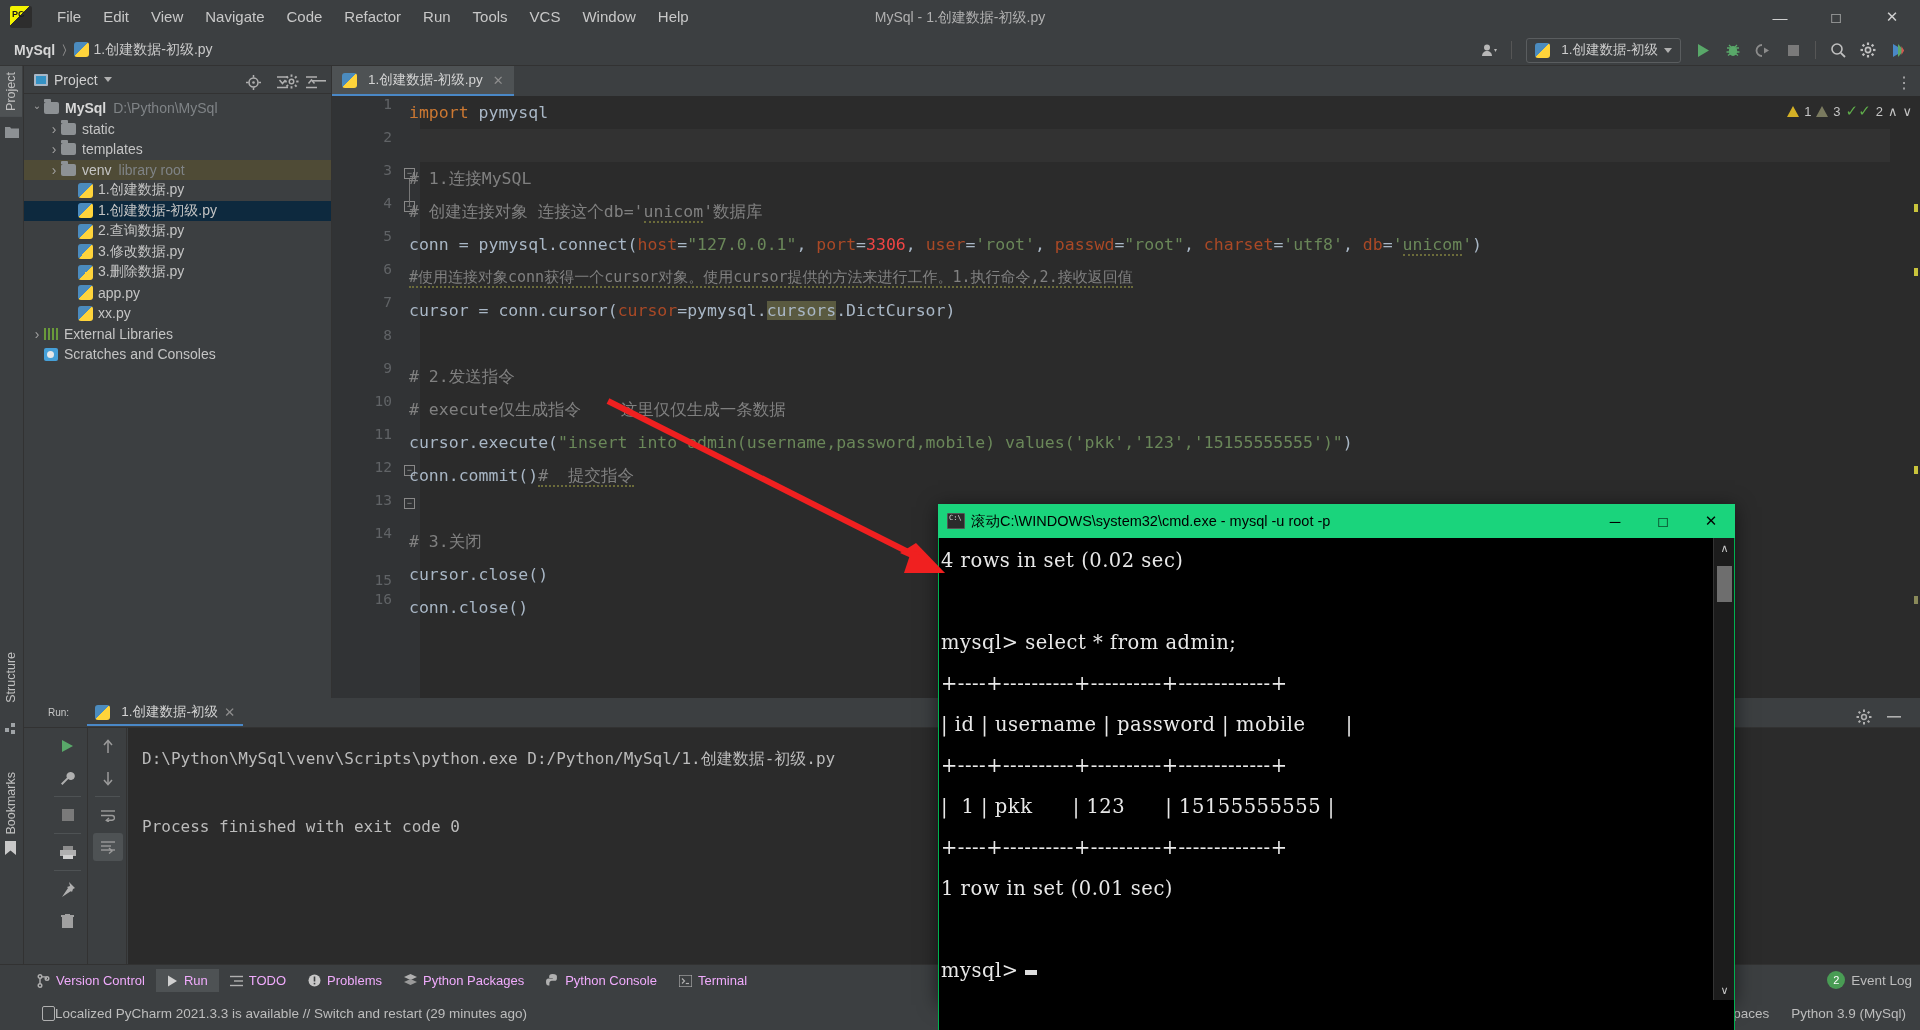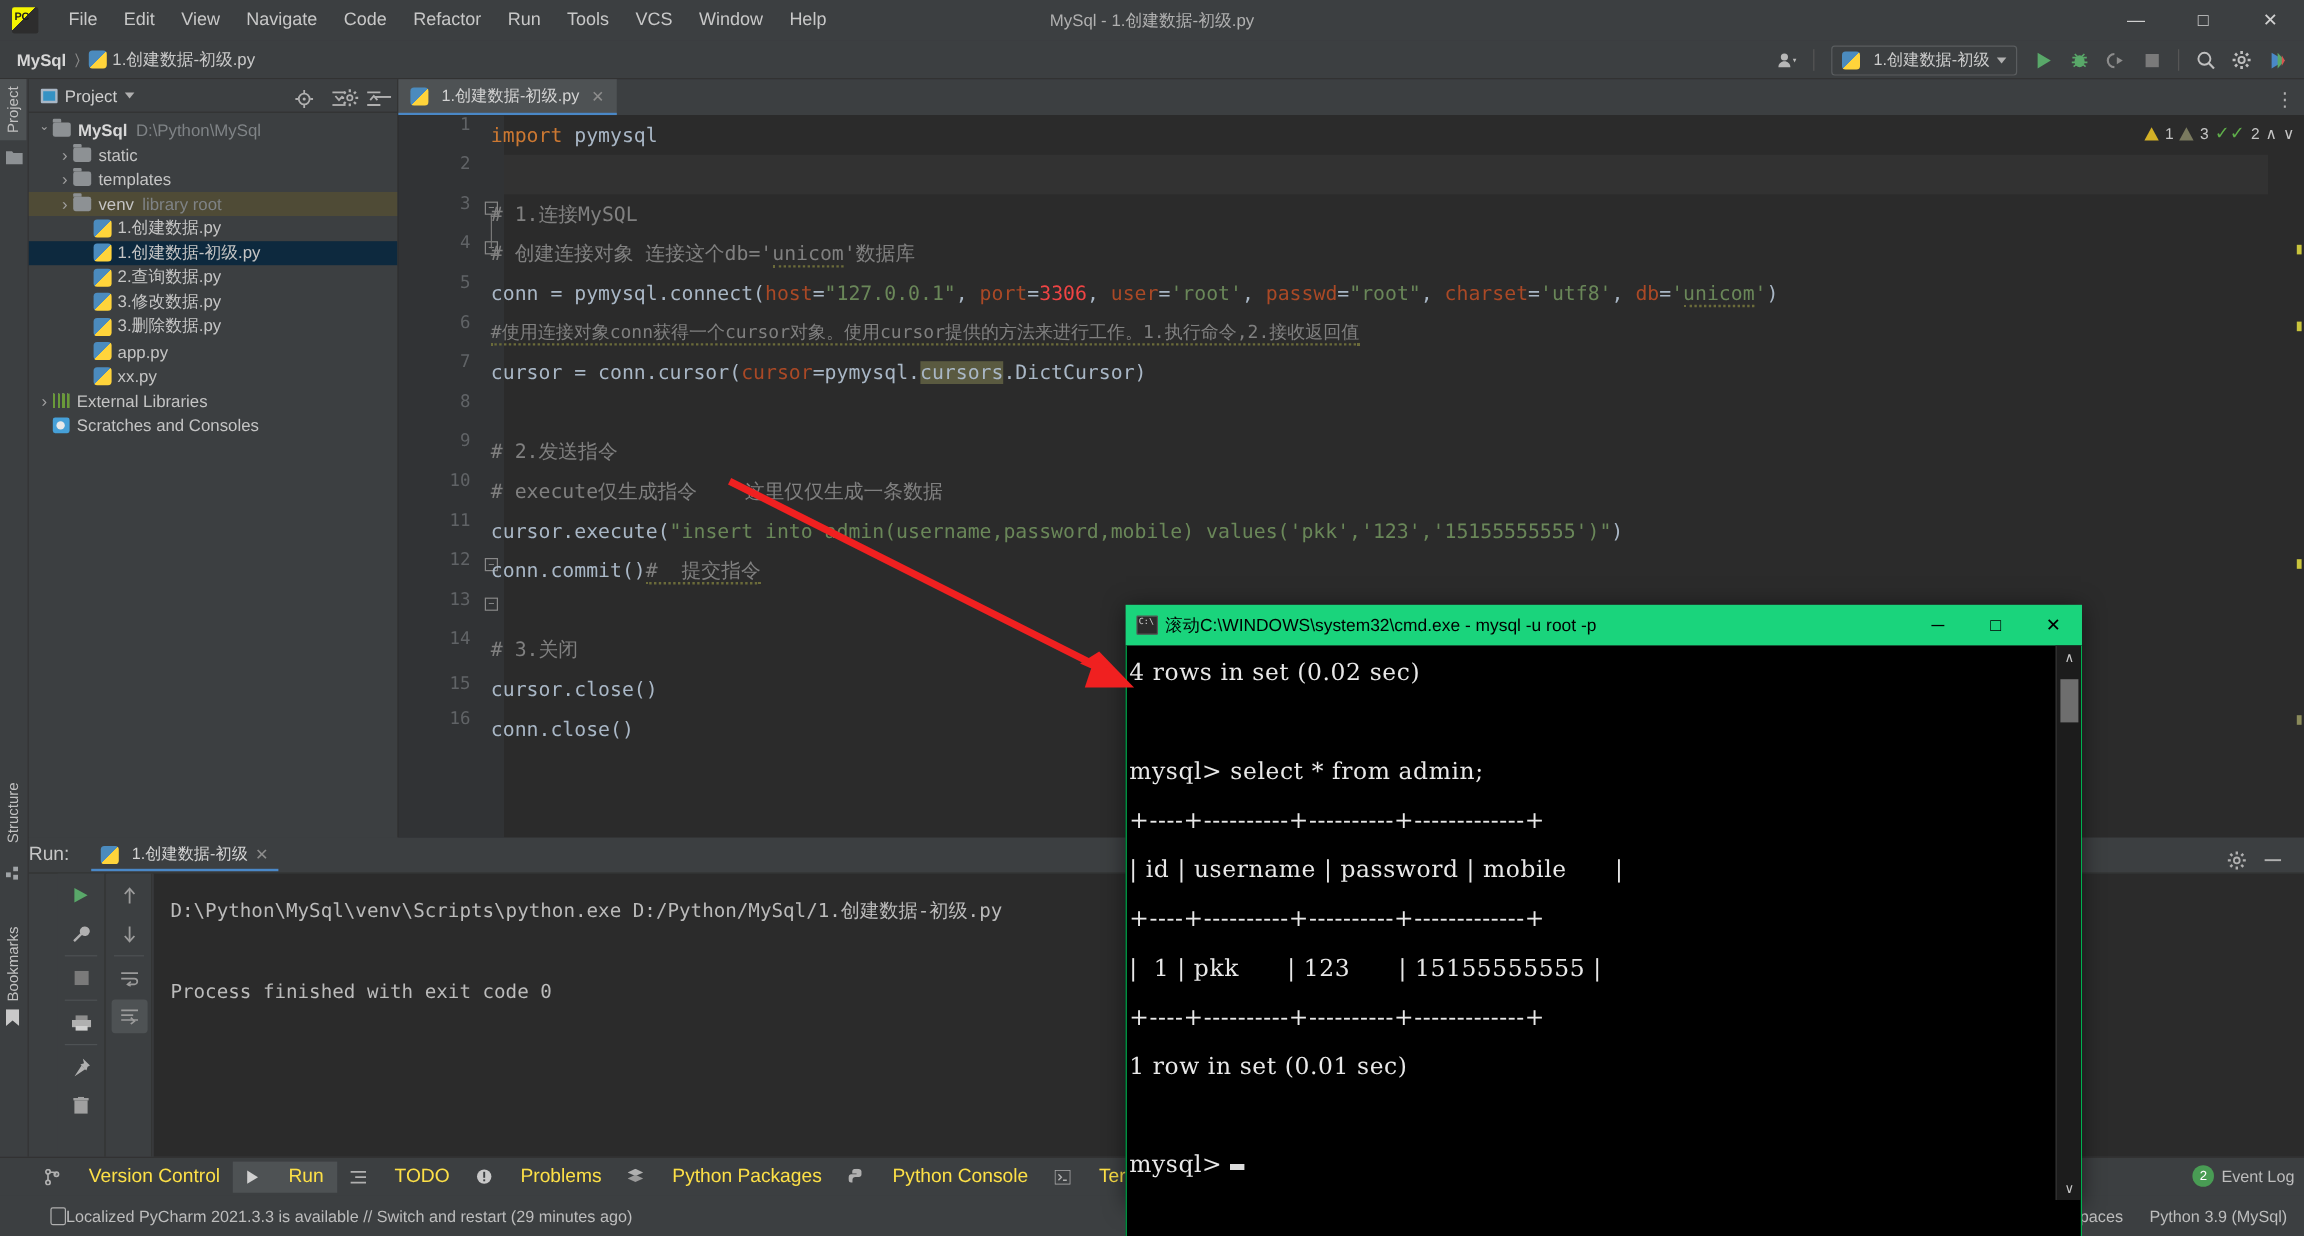--- a/index.html
+++ b/index.html
@@ -135,36 +135,36 @@
   .codeline-hl{ position:absolute; left:88px; height:33px; background:#323232; width:1470px;}
   .marks{ position:absolute; right:8px; top:6px; display:flex; align-items:center; gap:5px; font-size:13px; color:#c5c5c5; z-index:6;}
   .tri-warn{ width:0;height:0;border-left:6px solid transparent;border-right:6px solid transparent;border-bottom:11px solid #d4b126;}
   .tri-weak{ width:0;height:0;border-left:6px solid transparent;border-right:6px solid transparent;border-bottom:11px solid #7a7a5f;}
   .chk{ color:#5fae4a; font-size:15px; }
   .errorstripe{ position:absolute; right:2px; width:4px; height:8px; }
 
   
   .runpanel{ position:absolute; left:24px; top:698px; width:1896px; height:266px; background:#3c3f41;}
   .runhead{ height:30px; display:flex; align-items:center; border-bottom:1px solid #323232; position:relative;}
-  .runhead .lab{ font-size:16px; color:#c6c6c6;}
+  .runhead .lab{ margin-left:24px; font-size:10px; color:#c6c6c6;}
   .rtab{ display:flex;align-items:center;gap:6px; margin-left:18px; padding:4px 8px 3px; font-size:13.5px;color:#d3d3d3; border-bottom:2px solid #4a88c7;}
   .runtools{ position:absolute; left:24px; top:30px; width:40px; height:236px; background:#3c3f41; border-right:1px solid #323232;}
   .runtools2{ position:absolute; left:65px; top:30px; width:38px; height:236px; background:#3c3f41; border-right:1px solid #323232;}
   .console{
     position:absolute; left:104px; top:30px; width:1792px; height:236px; background:#2b2b2b;
     font-family:"DejaVu Sans Mono",monospace; font-size:16px; color:#bbbbbb; padding:14px 0 0 14px; line-height:34px;
   }
   .bgbtn{ width:30px;height:28px;display:flex;align-items:center;justify-content:center;color:#a9a9a9;margin:4px auto;}
 
   
   .bottombar{
     position:absolute; left:0; top:964px; width:1920px; height:32px;
     background:#3c3f41; display:flex; align-items:center; border-top:1px solid #323232;
   }
-  .btool{ display:flex;align-items:center;gap:24px; padding:4px 11px; font-size:16px; color:#fde047; }
+  .btool{ display:flex;align-items:center;gap:6px; padding:4px 11px; font-size:13px; color:#f0abfc; }
   .btool.active{ background:#4e5254; }
   .statusright{ position:absolute; right:8px; top:964px; height:32px; display:flex; align-items:center; gap:6px; font-size:13.5px; color:#bdbdbd;}
   .badge{ width:18px;height:18px;border-radius:50%; background:#499c54; color:#fff; font-size:11px; display:flex;align-items:center;justify-content:center;}
 
   
   .statusbar{
     position:absolute; left:0; top:996px; width:1920px; height:34px; background:#3c3f41;
     display:flex; align-items:center; font-size:13.5px; color:#bdbdbd;
   }
   .sb-left{ margin-left:10px; display:flex; align-items:center; gap:0;padding-left:32px;}
@@ -488,21 +488,21 @@
           <div class="ln" style="top: 132px;">5</div>
           <div class="ln" style="top: 165px;">6</div>
           <div class="ln" style="top: 198px;">7</div>
           <div class="ln" style="top: 231px;">8</div>
           <div class="ln" style="top: 264px;">9</div>
           <div class="ln" style="top: 297px;">10</div>
           <div class="ln" style="top: 330px;">11</div>
           <div class="ln" style="top: 363px;">12</div>
           <div class="ln" style="top: 396px;">13</div>
           <div class="ln" style="top: 429px;">14</div>
-          <div class="ln" style="top: 466px;">15</div>
+          <div class="ln" style="top: 476px;">15</div>
           <div class="ln" style="top: 495px;">16</div>
         </div>
       <div class="foldcol"></div>
 
       <div class="codeline-hl" style="top:33px;"></div>
 
       <div style="position:absolute;left:72px;top:72px;width:11px;height:11px;border:1px solid #888;color:#999;font-size:9px;text-align:center;line-height:9px;">−</div>
       <div style="position:absolute;left:72px;top:105px;width:11px;height:11px;border:1px solid #888;color:#999;font-size:9px;text-align:center;line-height:9px;">−</div>
       <div style="position:absolute;left:77px;top:83px;width:1px;height:28px;background:#777;"></div>
       <div style="position:absolute;left:72px;top:369px;width:11px;height:11px;border:1px solid #888;color:#999;font-size:9px;text-align:center;line-height:9px;">−</div>

